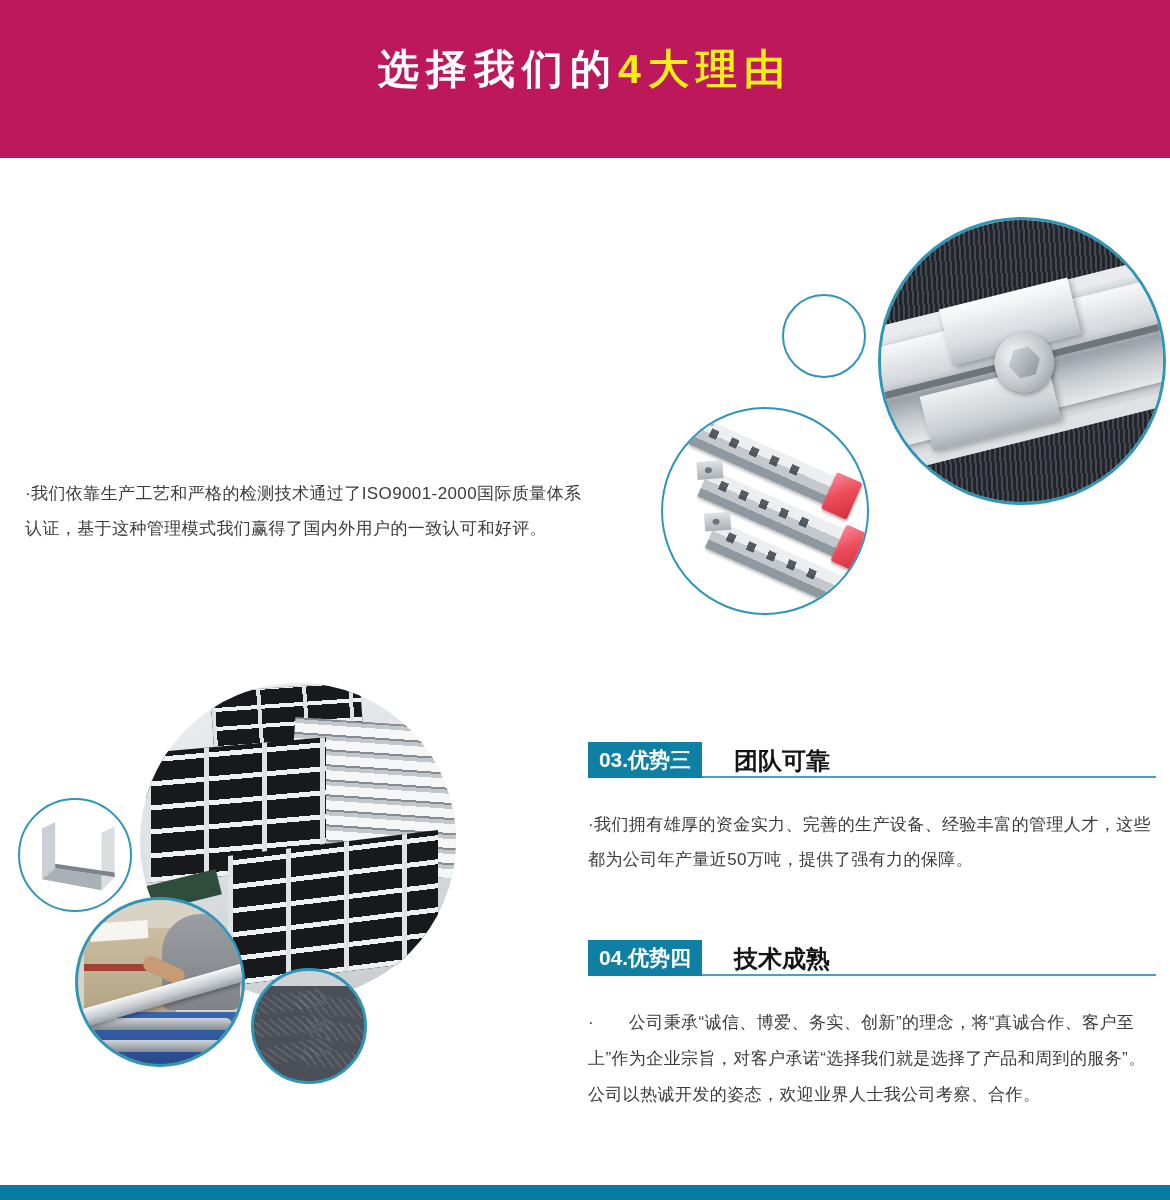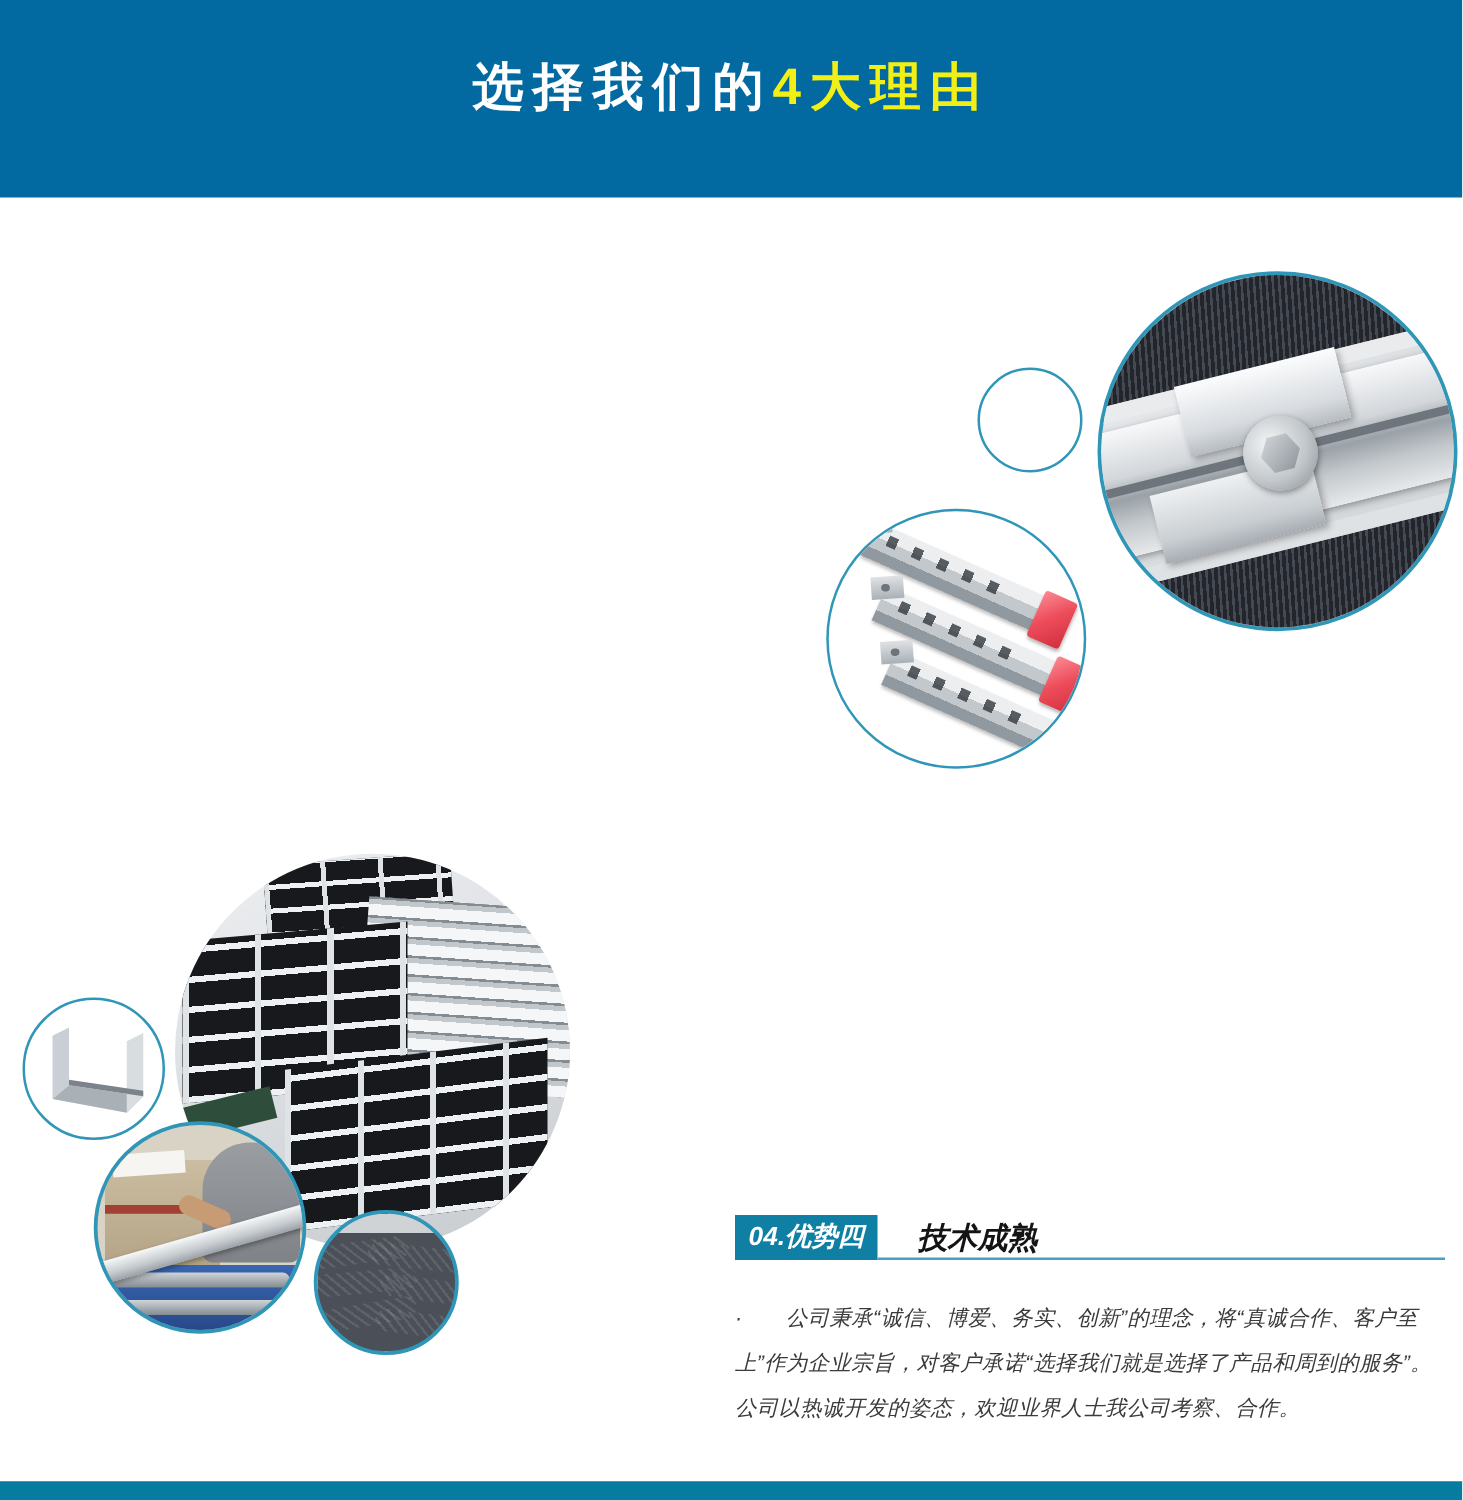--- a/index.html
+++ b/index.html
@@ -1,20 +1,20 @@
 <!DOCTYPE html>
 <html><head>
 <meta charset="utf-8">
 <style>
   html,body{margin:0;padding:0;background:#ffffff;}
   #page{position:relative;width:1170px;height:1200px;background:#ffffff;overflow:hidden;
         font-family:"Liberation Sans","DejaVu Sans",sans-serif;}
 
   
-  .header{position:absolute;left:0;top:0;width:1170px;height:158px;background:#0369a1;}
+  .header{position:absolute;left:0;top:0;width:1170px;height:158px;background:#be185d;}
   .title{position:absolute;left:0;top:42px;width:100%;text-align:center;
          font-size:41px;font-weight:bold;letter-spacing:7px;color:#ffffff;white-space:nowrap;}
   .title .accent{color:#f1ef15;}
   .subtitle{position:absolute;left:0;top:107px;width:100%;text-align:center;
             font-size:19px;font-weight:bold;letter-spacing:2px;color:#ffffff;}
 
   
   .section{position:absolute;}
   .sec-head{position:relative;height:36px;}
   .badge{position:absolute;left:0;top:0;height:36px;background:#0f80a4;color:#ffffff;
@@ -129,24 +129,33 @@
 <div id="page">
 
   <div class="header">
     <div class="title">
       <span>选择我们的</span><span class="accent">4大理由</span>
     </div>
   </div>
 
 
   <div class="section s2" style="left:25px;top:447px;width:566px;">
-  </div>
-
-
-  <div class="section s4" style="left:588px;top:972px;width:568px;font-style:italic;">
+    <div class="sec-body">·我们依靠生产工艺和严格的检测技术通过了ISO9001-2000国际质量体系认证，基于这种管理模式我们赢得了国内外用户的一致认可和好评。</div>
+  </div>
+
+  <div class="section s3" style="left:588px;top:742px;width:568px;">
+    <div class="sec-head">
+      <div class="badge w2">03.优势三</div>
+      <div class="sec-title">团队可靠</div>
+      <div class="underline ul2"></div>
+    </div>
+    <div class="sec-body">·我们拥有雄厚的资金实力、完善的生产设备、经验丰富的管理人才，这些都为公司年产量近50万吨，提供了强有力的保障。</div>
+  </div>
+
+  <div class="section s4" style="left:588px;top:940px;width:568px;">
     <div class="sec-head">
       <div class="badge w2">04.优势四</div>
       <div class="sec-title">技术成熟</div>
       <div class="underline ul2"></div>
     </div>
     <div class="sec-body">·　　公司秉承“诚信、博爱、务实、创新”的理念，将“真诚合作、客户至上”作为企业宗旨，对客户承诺“选择我们就是选择了产品和周到的服务”。公司以热诚开发的姿态，欢迎业界人士我公司考察、合作。</div>
   </div>
 
   <div class="circle c-tubes">
     <div class="stack-a grid-sm"></div>

